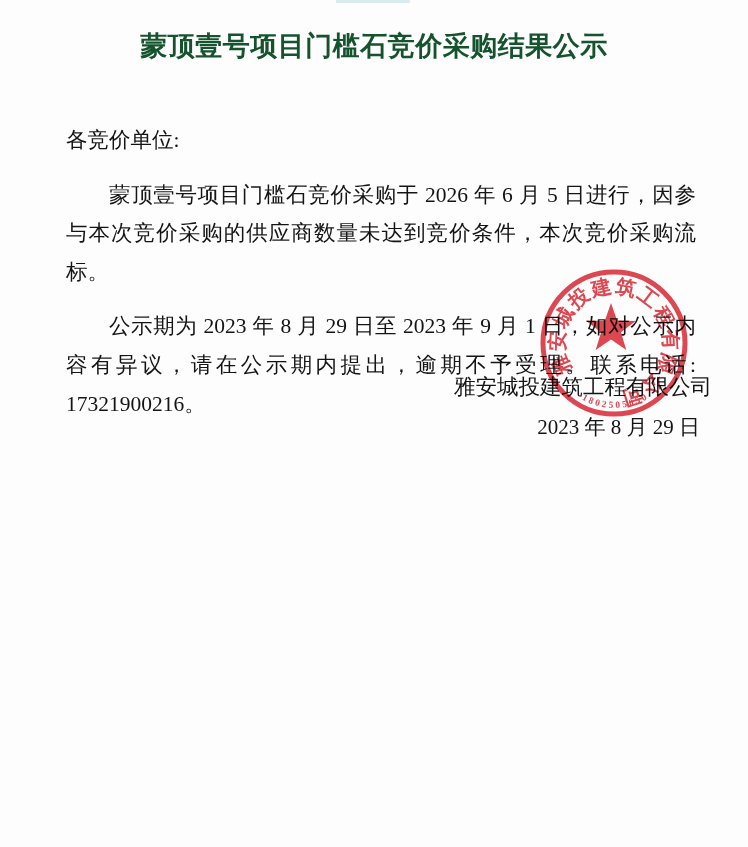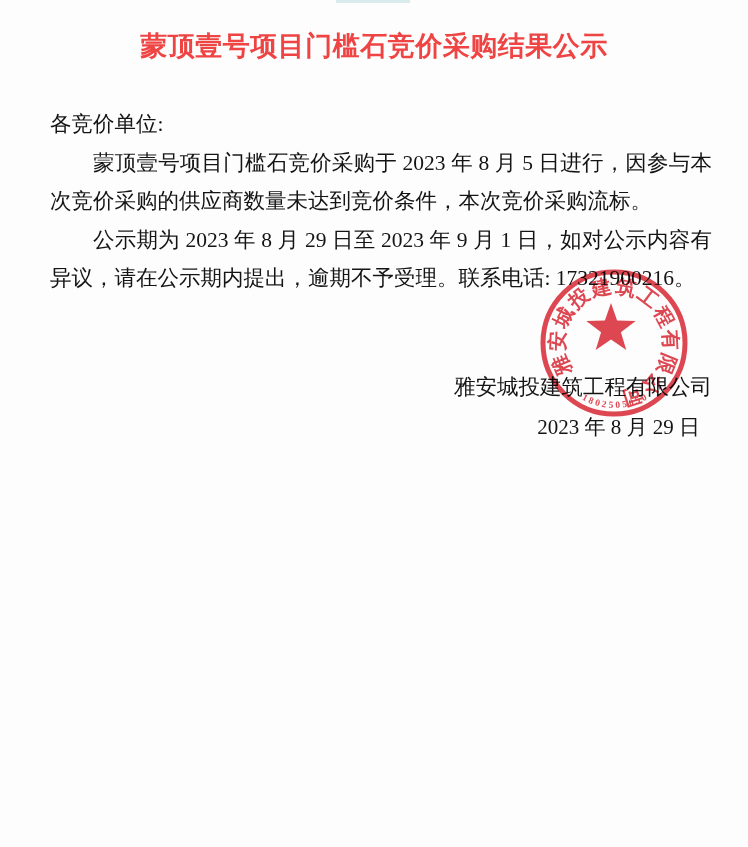--- a/index.html
+++ b/index.html
@@ -33,34 +33,34 @@
   .doc-title {
     position: absolute;
     top: 28px;
     left: 0;
     width: 748px;
     text-align: center;
     font-family: "Liberation Sans", sans-serif;
     font-weight: 700;
     font-size: 27px;
     letter-spacing: 0.5px;
-    color: #ef4444;
+    color: #14532d;
   }
   .doc-body {
     position: absolute;
     top: 105px;
     left: 50px;
     width: 662px;
     font-size: 21.5px;
     line-height: 38.6px;
     text-align: justify;
     color: #141414;
   }
   .doc-body p {
-    margin: 0;
+    margin: 16px;
   }
   .doc-body p.indent {
     text-indent: 2em;
   }
   .signature {
     position: absolute;
     top: 336px;
     right: 36px;
     text-align: right;
     font-size: 21.5px;
@@ -102,21 +102,21 @@
 <body>
 
 <div class="page">
 
   <div class="scan-artifact"></div>
 
   <div class="doc-title">蒙顶壹号项目门槛石竞价采购结果公示</div>
 
   <div class="doc-body">
     <p>各竞价单位:</p>
-    <p class="indent">蒙顶壹号项目门槛石竞价采购于 2023 年 8 月 5 日进行，因参与本次竞价采购的供应商数量未达到竞价条件，本次竞价采购流标。</p>
+    <p class="indent">蒙顶壹号项目门槛石竞价采购于 2026 年 6 月 5 日进行，因参与本次竞价采购的供应商数量未达到竞价条件，本次竞价采购流标。</p>
     <p class="indent">公示期为 2023 年 8 月 29 日至 2023 年 9 月 1 日，如对公示内容有异议，请在公示期内提出，逾期不予受理。联系电话: 17321900216。</p>
   </div>
 
   <div class="signature">
     <div class="sig-company">雅安城投建筑工程有限公司</div>
     <div class="sig-date">2023 年 8 月 29 日</div>
   </div>
 
   <div class="seal">
     <svg viewBox="0 0 154 154" xmlns="http://www.w3.org/2000/svg">

